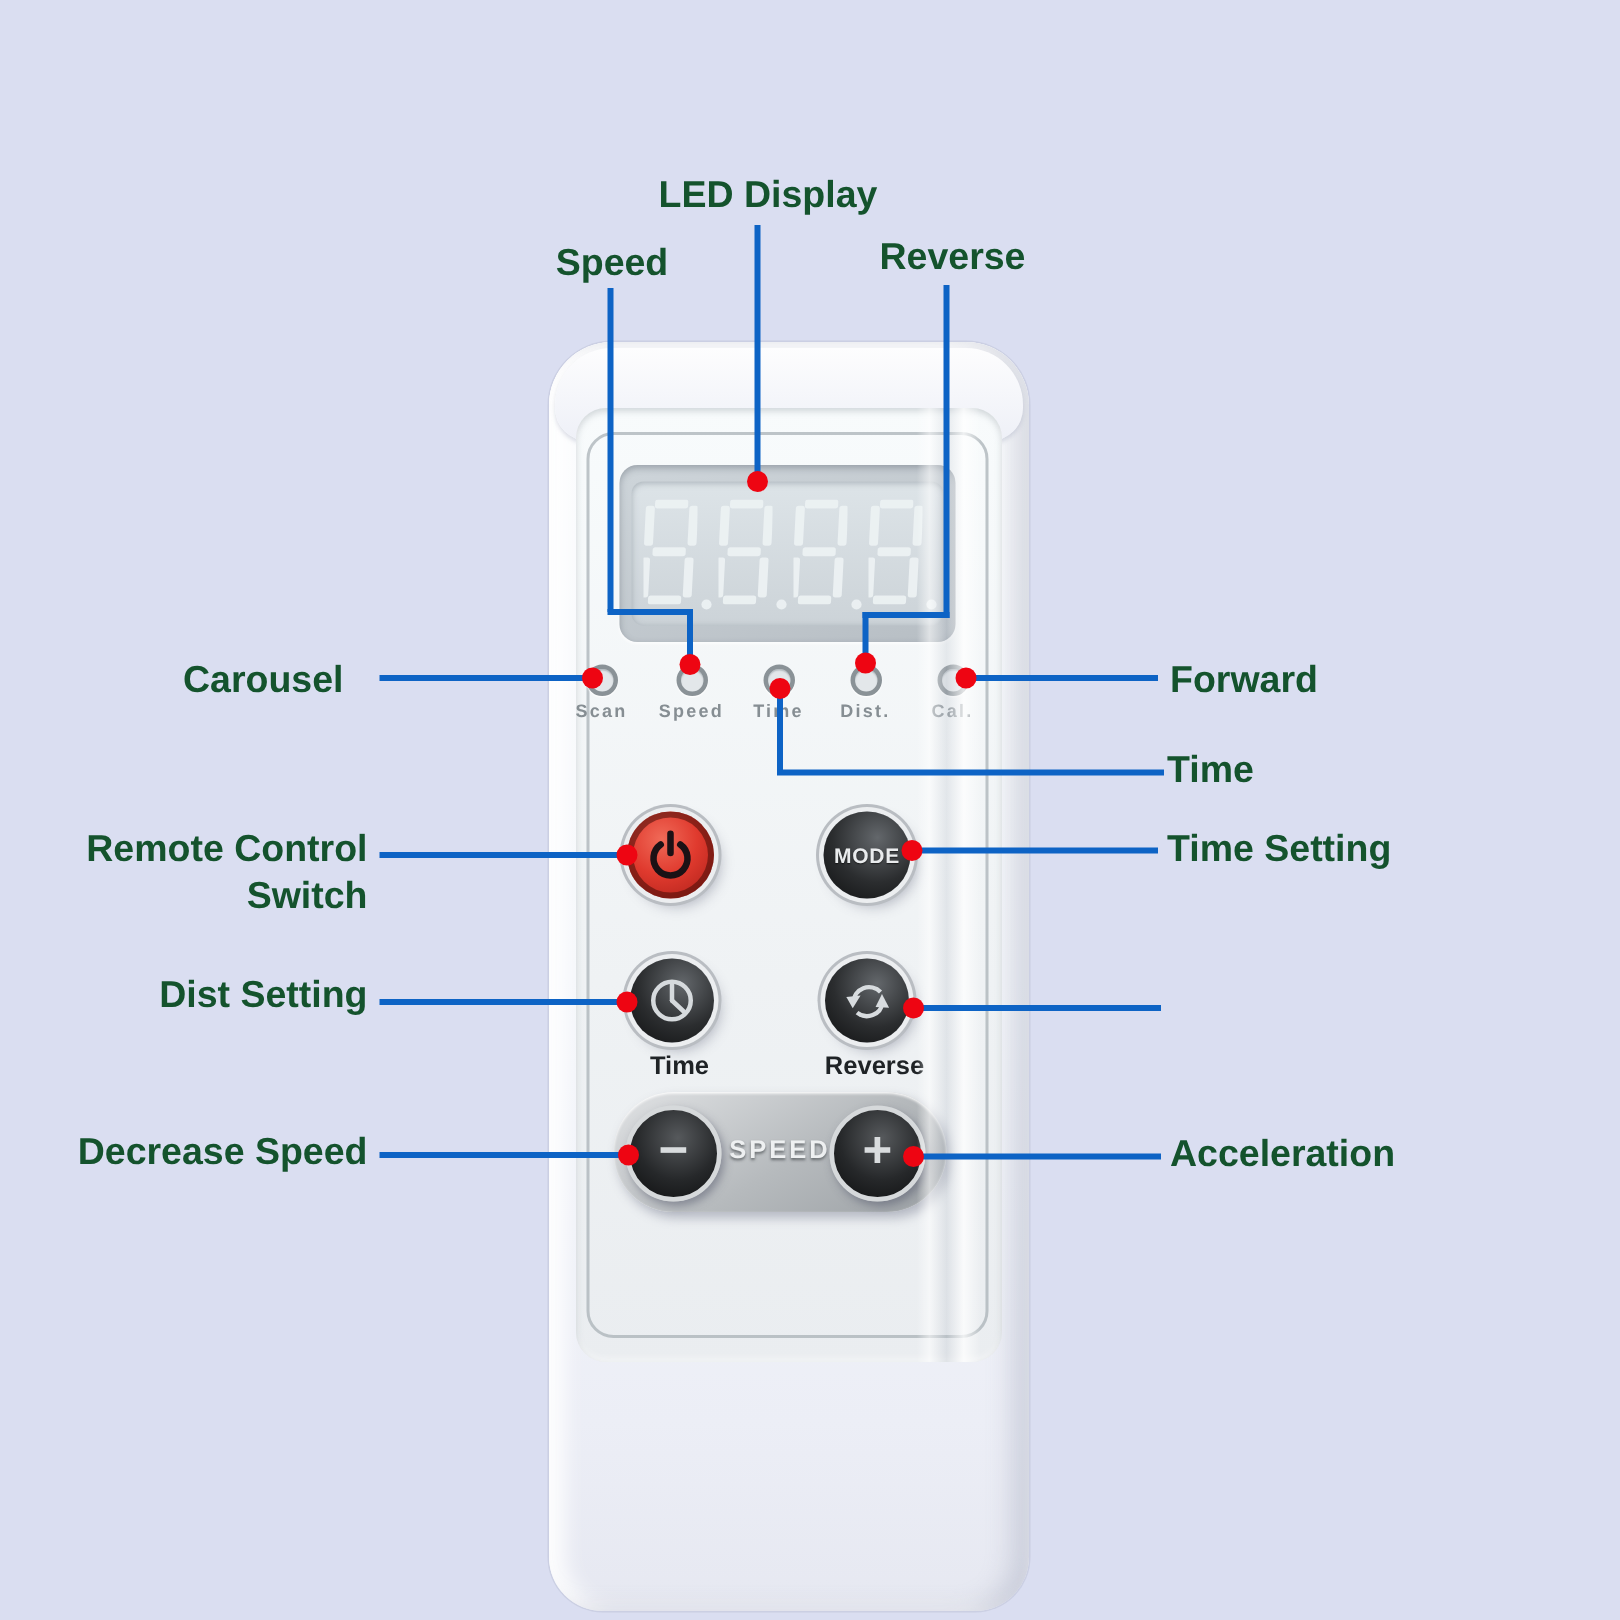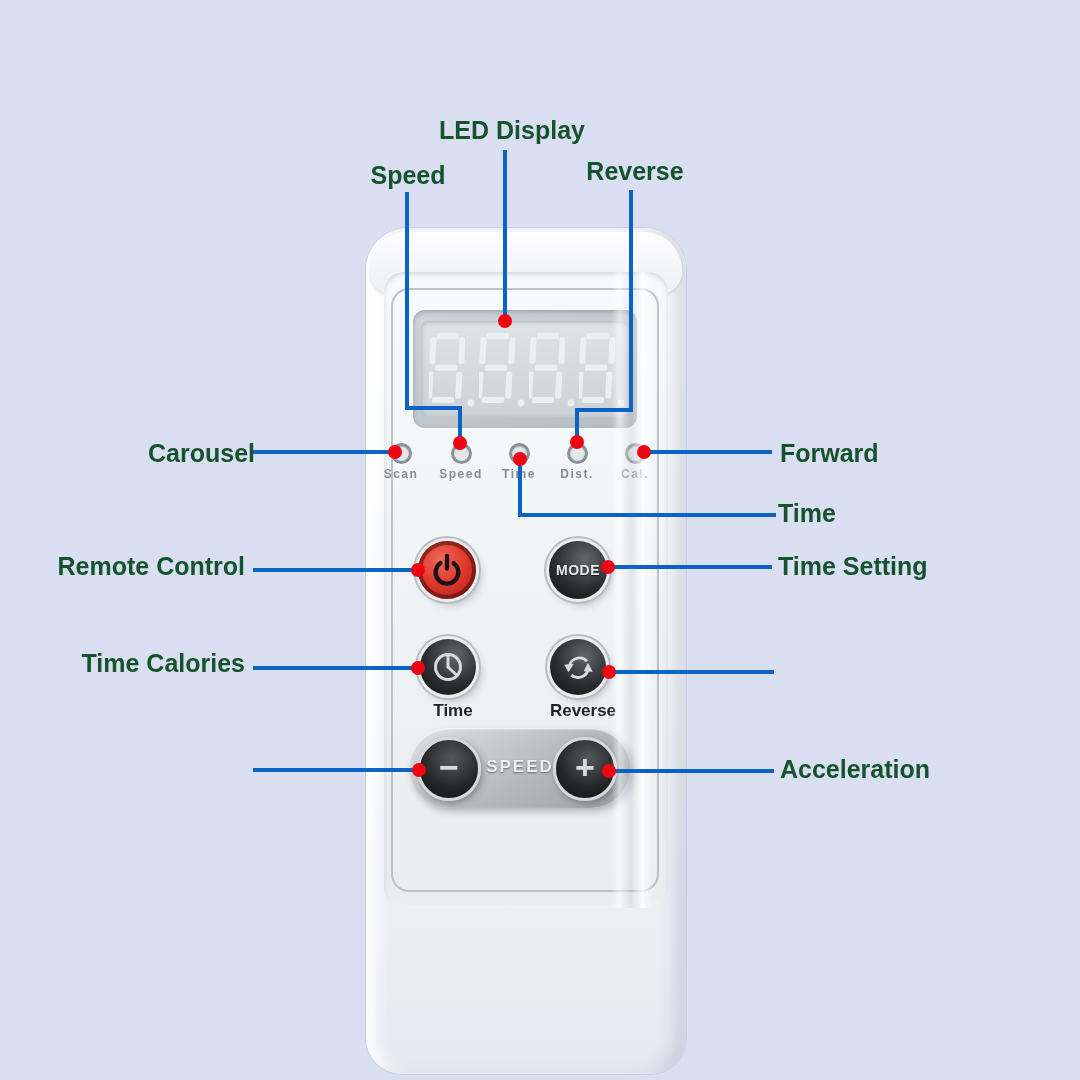--- a/index.html
+++ b/index.html
@@ -252,23 +252,25 @@
 
   <div class="line line-h" style="left:253px;top:768px;width:166px;"></div>
   <div class="dot" style="left:412px;top:763px;"></div>
 
   <div class="line line-h" style="left:609px;top:769px;width:165px;"></div>
   <div class="dot" style="left:602px;top:764px;"></div>
 
   <div class="lbl center" style="left:412px;top:115px;width:200px;">LED Display</div>
   <div class="lbl center" style="left:348px;top:160px;width:120px;">Speed</div>
   <div class="lbl center" style="left:555px;top:156px;width:160px;">Reverse</div>
-  <div class="lbl right" style="left:55px;top:438px;width:200px;">Carousel</div>
+  <div class="lbl right" style="left:29px;top:438px;width:200px;">Carousel</div>
   <div class="lbl" style="left:780px;top:438px;">Forward</div>
   <div class="lbl" style="left:778px;top:498px;">Time</div>
   <div class="lbl right" style="left:25px;top:551px;width:220px;">
     <div>Remote Control</div>
+    <div>Switch</div>
   </div>
   <div class="lbl" style="left:778px;top:551px;">Time Setting</div>
-  <div class="lbl right" style="left:45px;top:648px;width:200px;">Time Calories</div>
+  <div class="lbl right" style="left:45px;top:648px;width:200px;">Dist Setting</div>
+  <div class="lbl right" style="left:25px;top:753px;width:220px;">Decrease Speed</div>
   <div class="lbl" style="left:780px;top:754px;">Acceleration</div>
 
 </div>
 
 </body></html>

